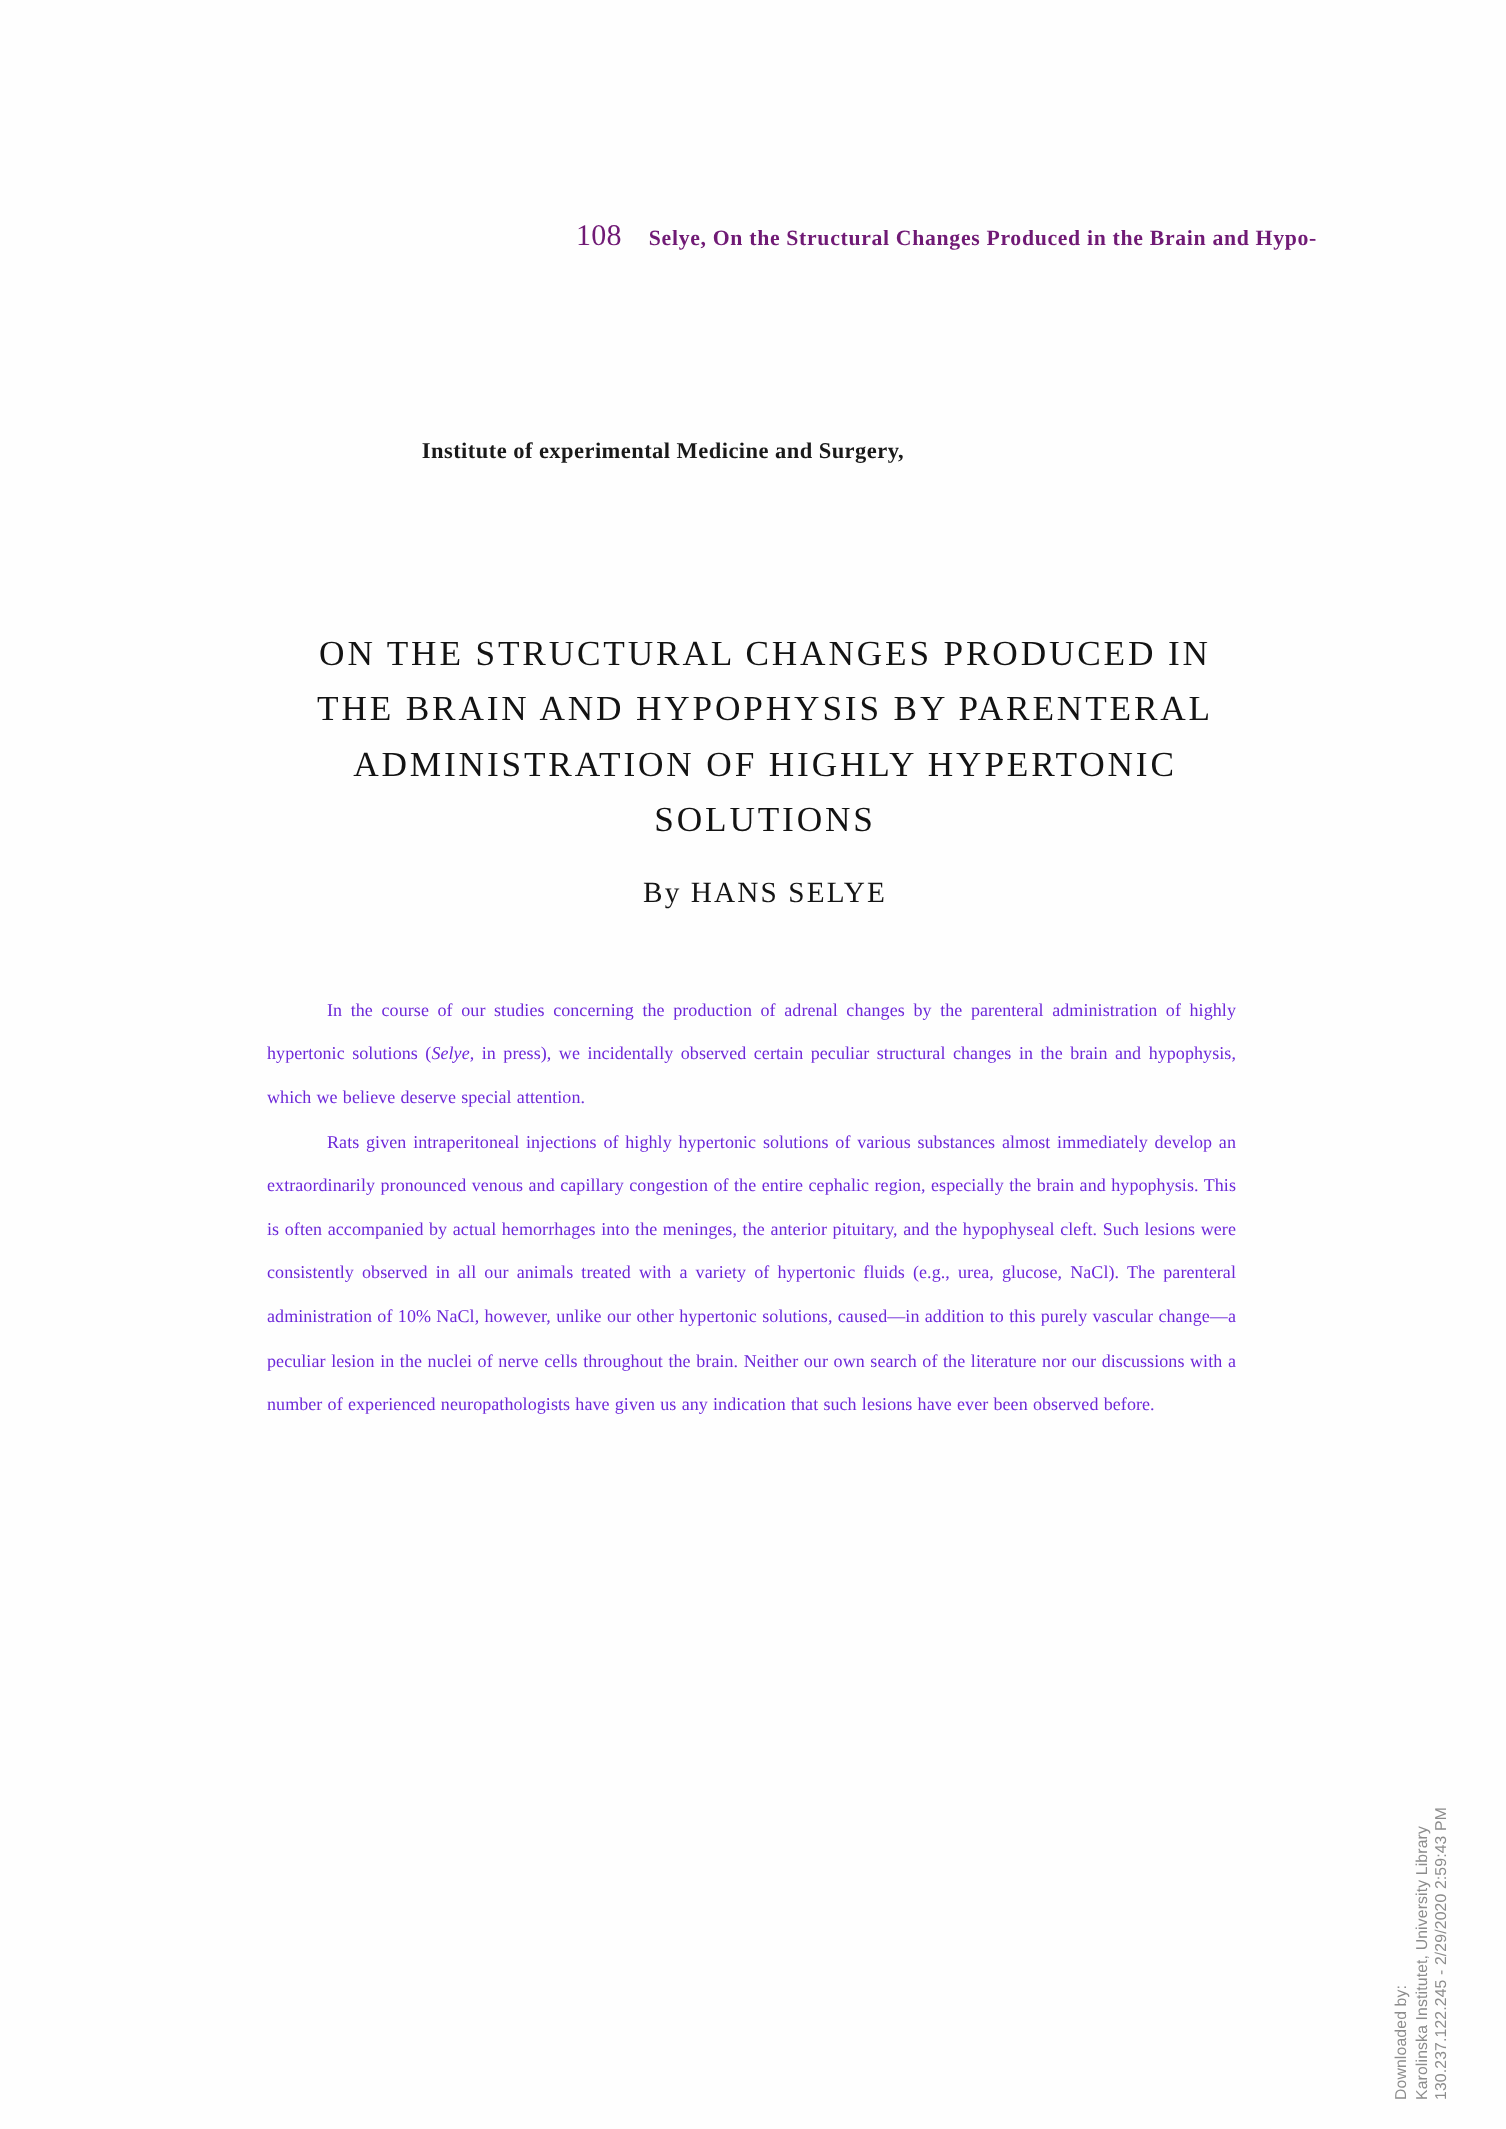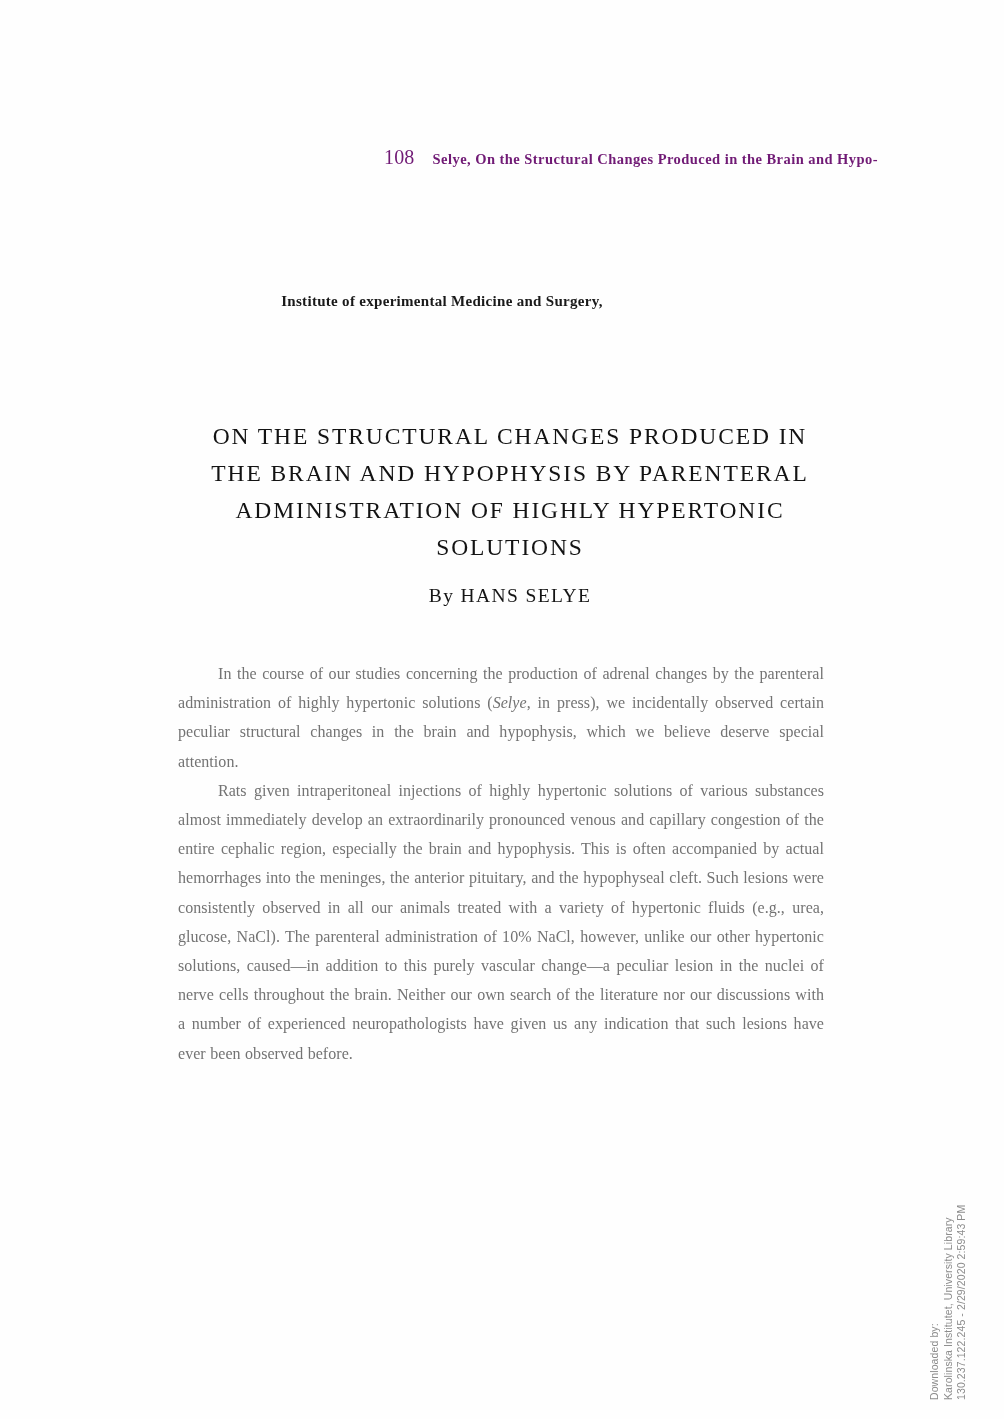--- a/index.html
+++ b/index.html
@@ -96,24 +96,24 @@
   .body-text {
     position: absolute;
     left: 178px;
     top: 659px;
     width: 646px;
   }
   .body-text p {
     margin: 0;
     text-align: justify;
     text-indent: 40px;
-    font-size: 16px;
+    font-size: 12px;
     line-height: 29.2px;
     letter-spacing: 0.05px;
-    color: #737373;
+    color: #6d28d9;
     word-spacing: 0.4px;
   }
   .body-text p.last-line-tight:last-child {
     text-align-last: left;
   }
   .body-text p i {
     font-style: italic;
   }
 
   

